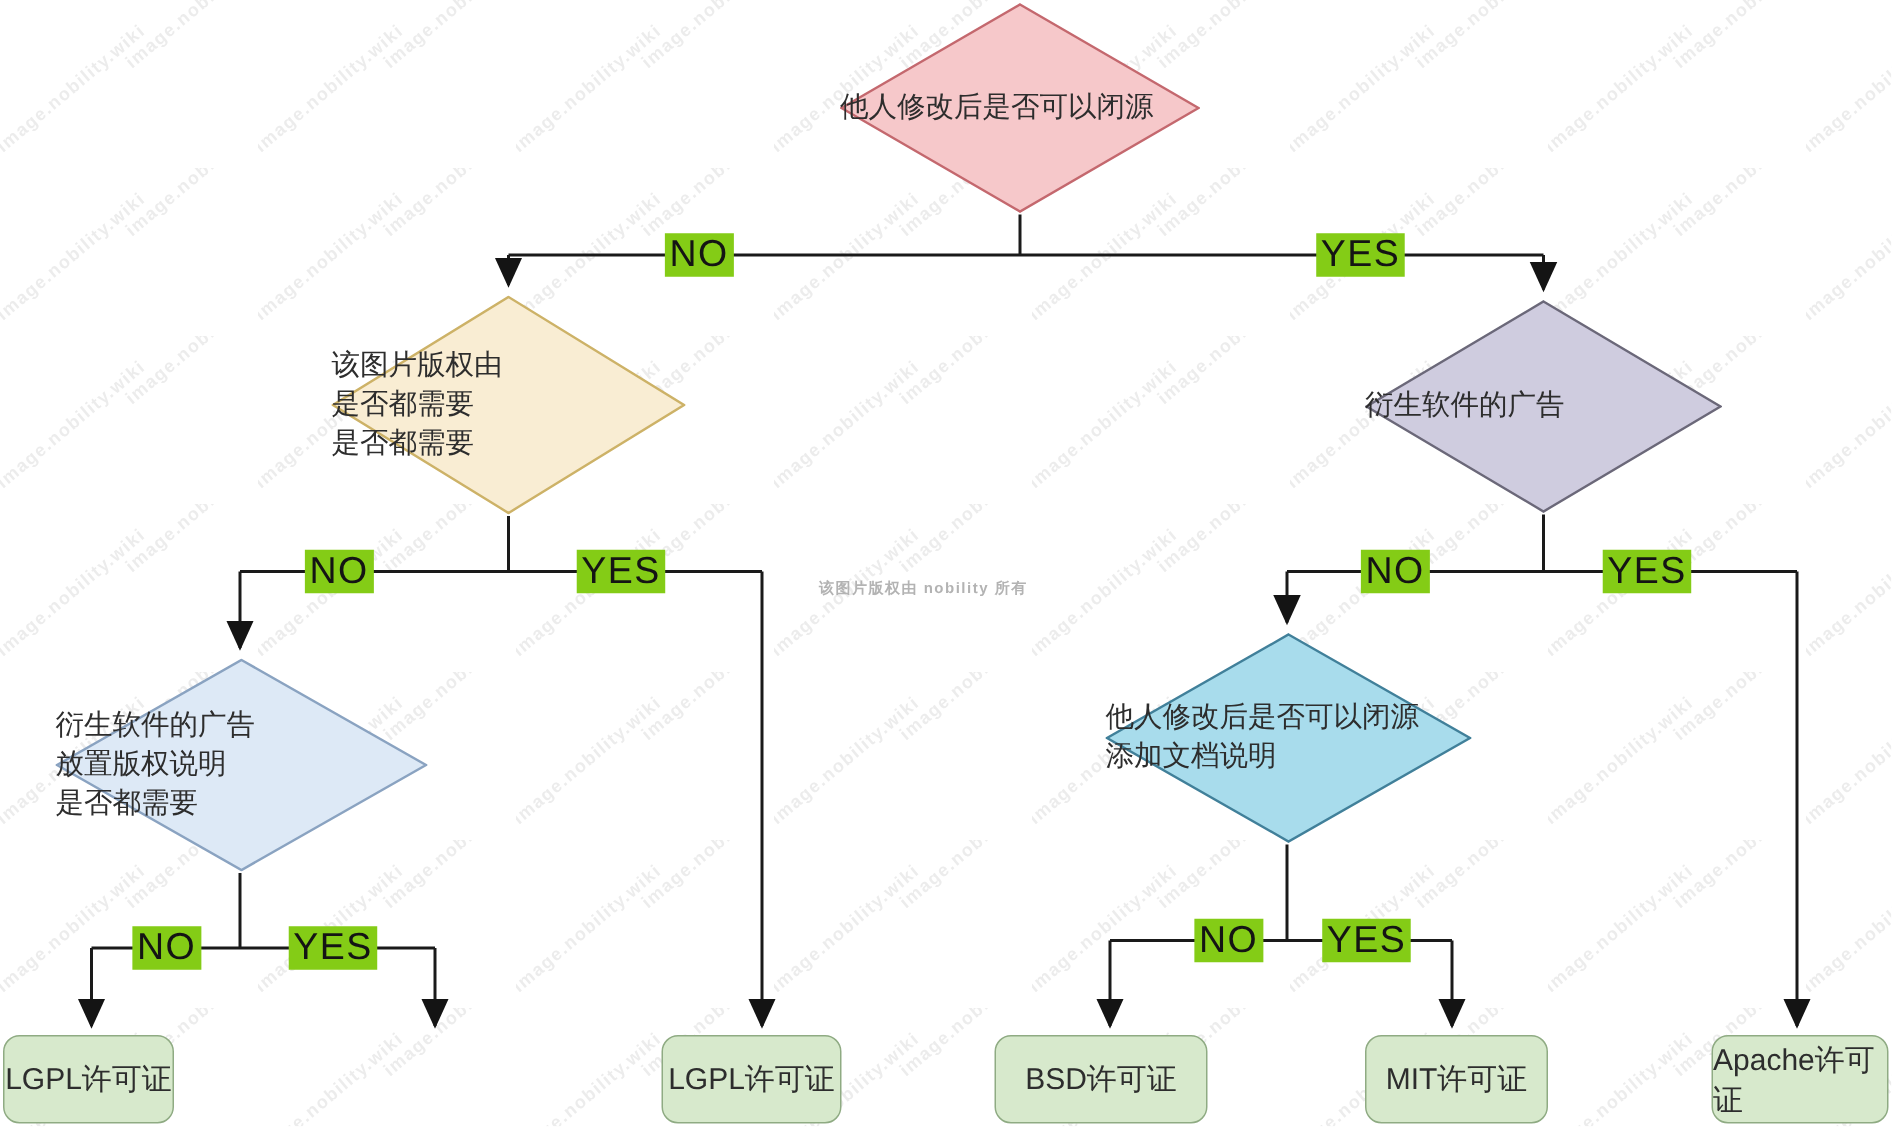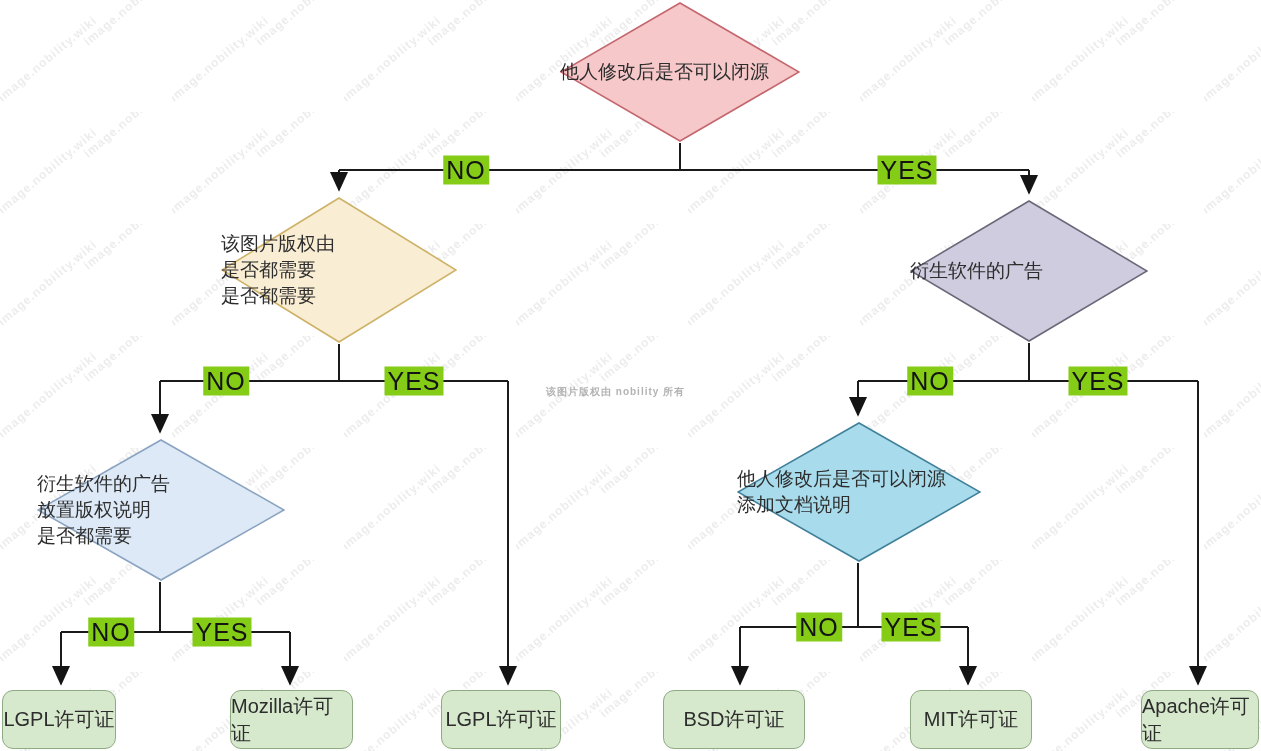--- a/index.html
+++ b/index.html
@@ -137,21 +137,20 @@
   <div class="edge-label" style="left:226px;top:381px">NO</div>
   <div class="edge-label" style="left:414px;top:381px">YES</div>
   <div class="edge-label" style="left:930px;top:381px">NO</div>
   <div class="edge-label" style="left:1098px;top:381px">YES</div>
   <div class="edge-label" style="left:111px;top:632px">NO</div>
   <div class="edge-label" style="left:222px;top:632px">YES</div>
   <div class="edge-label" style="left:819px;top:627px">NO</div>
   <div class="edge-label" style="left:911px;top:627px">YES</div>
 
   <div class="result" style="left:2px;width:114px">LGPL许可证</div>
-  <div class="result" style="left:230px;width:123px">Mozilla许可证</div>
   <div class="result" style="left:441px;width:120px">LGPL许可证</div>
   <div class="result" style="left:663px;width:142px">BSD许可证</div>
   <div class="result" style="left:1141px;width:118px">Apache许可证</div>
   <div class="result" style="left:910px;width:122px">MIT许可证</div>
 
   <div class="center-wm">该图片版权由 nobility 所有</div>
 
 </div>
 
 </body></html>

